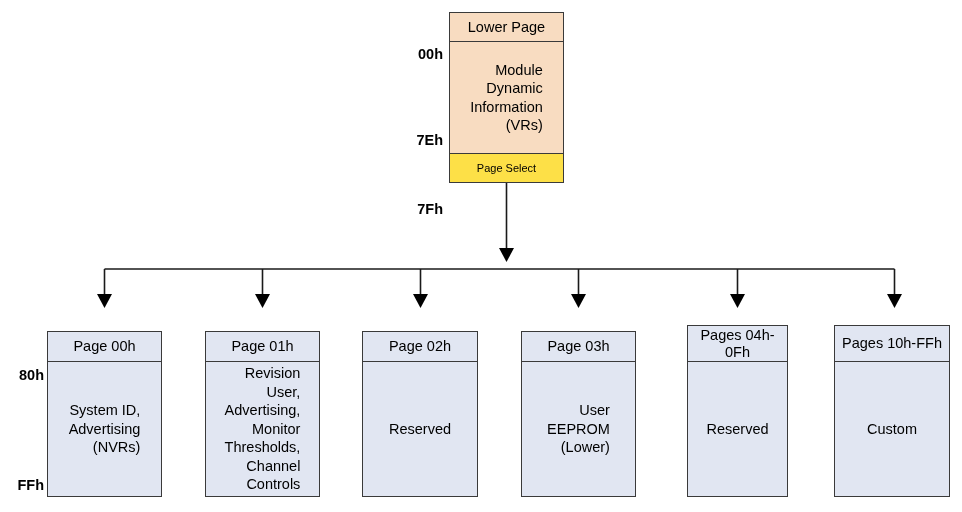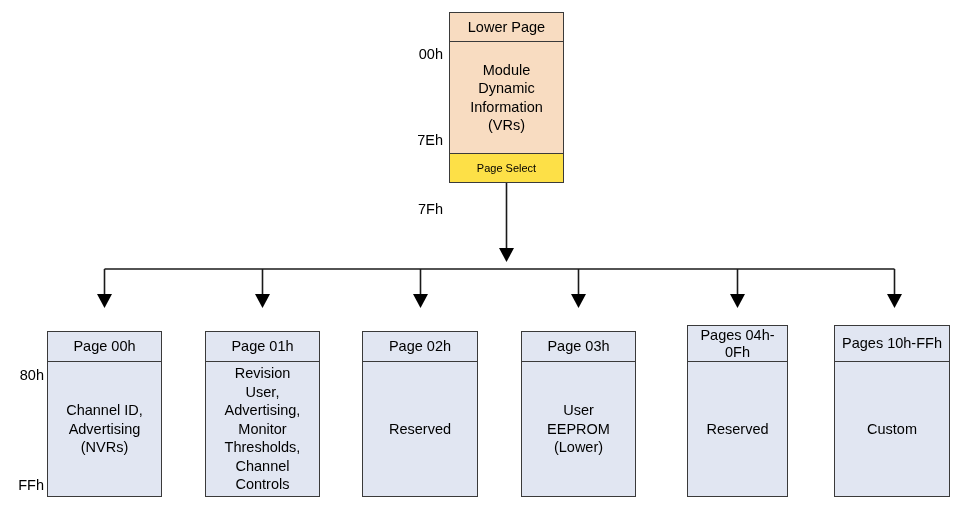--- a/index.html
+++ b/index.html
@@ -25,21 +25,21 @@
     display:flex;align-items:center;justify-content:center;
     text-align:center;
     font-size:14.5px;
     line-height:17px;
     border-bottom:1.4px solid #3a3a3a;
   }
   .body{
     box-sizing:border-box;
     flex:1;
     display:flex;align-items:center;justify-content:center;
-    text-align:center;
+    text-align:right;
     font-size:14.5px;
     line-height:18.5px;
     padding:0 0;
     white-space:pre-line;
   }
 
   
   #lower-page-box{
     left:449px;top:12px;width:115px;height:171px;
     background:#f8dcc1;
@@ -59,20 +59,21 @@
   .page-box{background:#e1e6f2;}
   .page-box .hdr{height:30px;background:#e1e6f2;}
   .page-box .body{background:#e1e6f2;}
 
   
   .addr{
     position:absolute;
     font-size:14.5px;
     text-align:right;
     white-space:nowrap;
+    font-weight:bold;
   }
 
   
   #wires{position:absolute;left:0;top:0;width:962px;height:512px;pointer-events:none;}
 </style>
 </head>
 <body>
 
 <div id="stage">
 
@@ -112,21 +113,21 @@
 
   <div class="addr" style="left:365px;top:46px;width:78px;">00h</div>
   <div class="addr" style="left:365px;top:132px;width:78px;">7Eh</div>
   <div class="addr" style="left:365px;top:161px;width:78px;margin-top:40px;">7Fh</div>
 
   <div class="addr" style="left:-28px;top:367px;width:72px;">80h</div>
   <div class="addr" style="left:-28px;top:477px;width:72px;">FFh</div>
 
   <div class="box page-box" style="left:47px;top:331px;width:115px;height:166px;">
     <div class="hdr">Page 00h</div>
-    <div class="body">Channel ID,
+    <div class="body">System ID,
 Advertising
 (NVRs)</div>
   </div>
 
   <div class="box page-box" style="left:205px;top:331px;width:115px;height:166px;">
     <div class="hdr">Page 01h</div>
     <div class="body">Revision
 User,
 Advertising,
 Monitor

